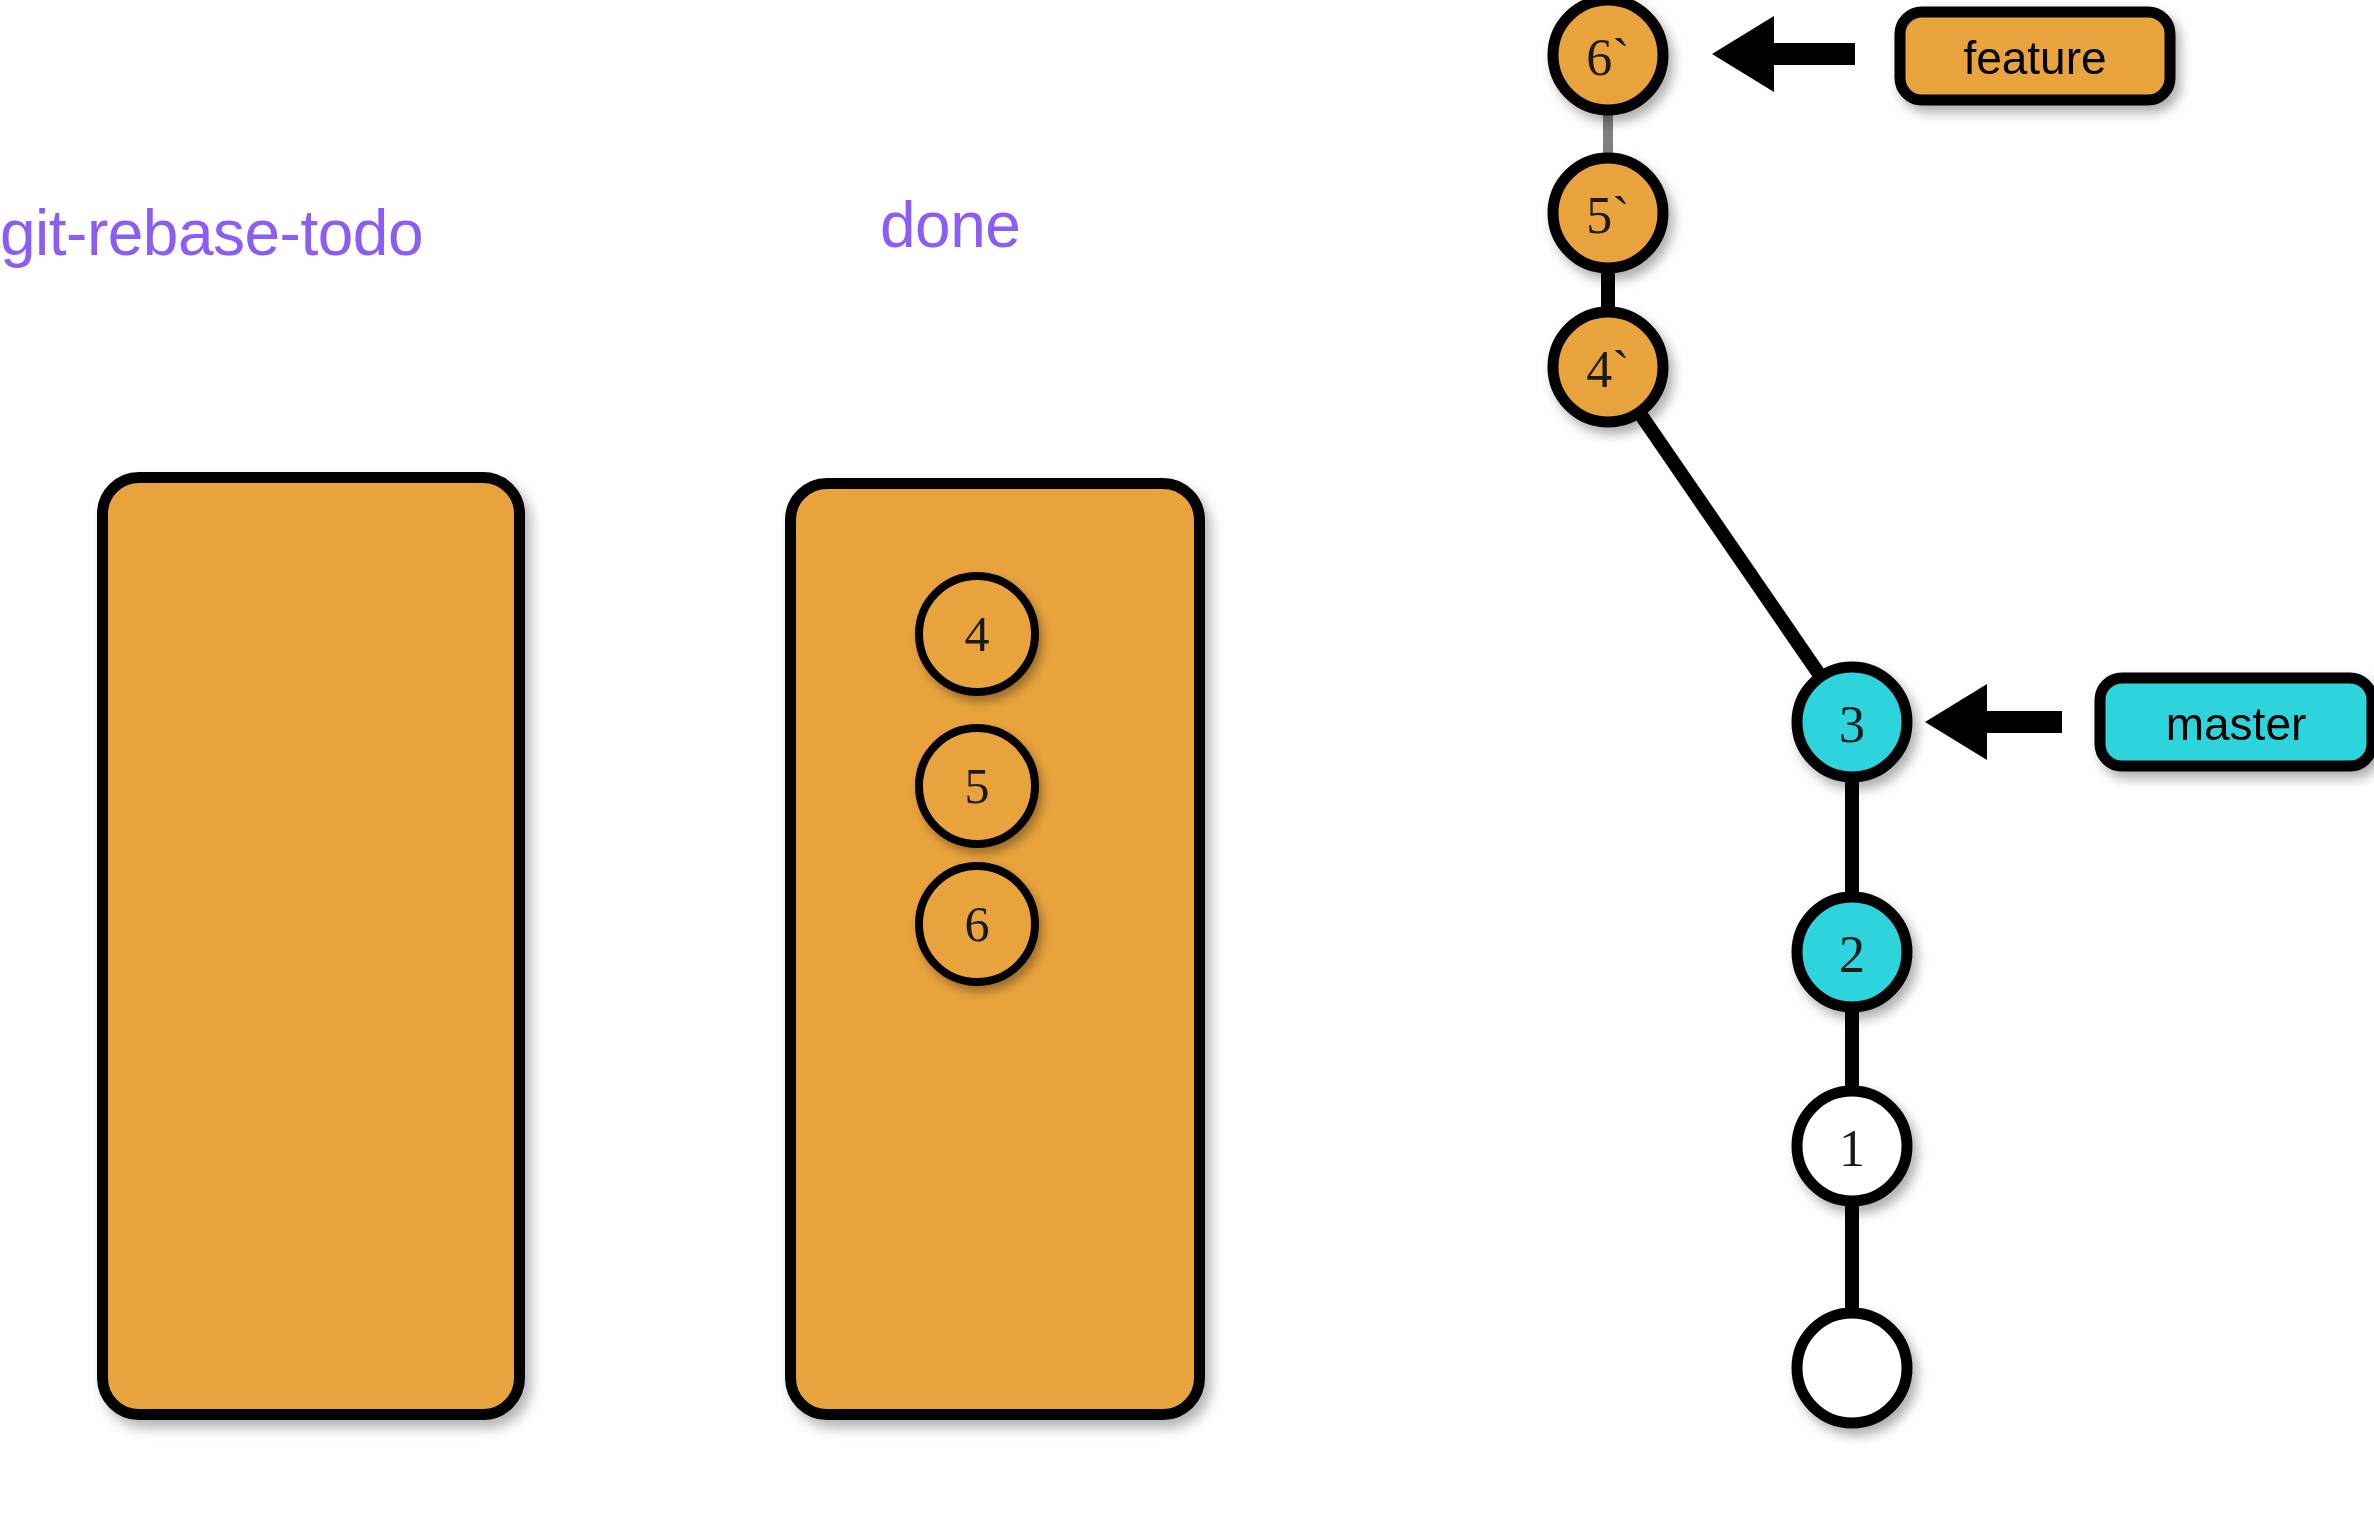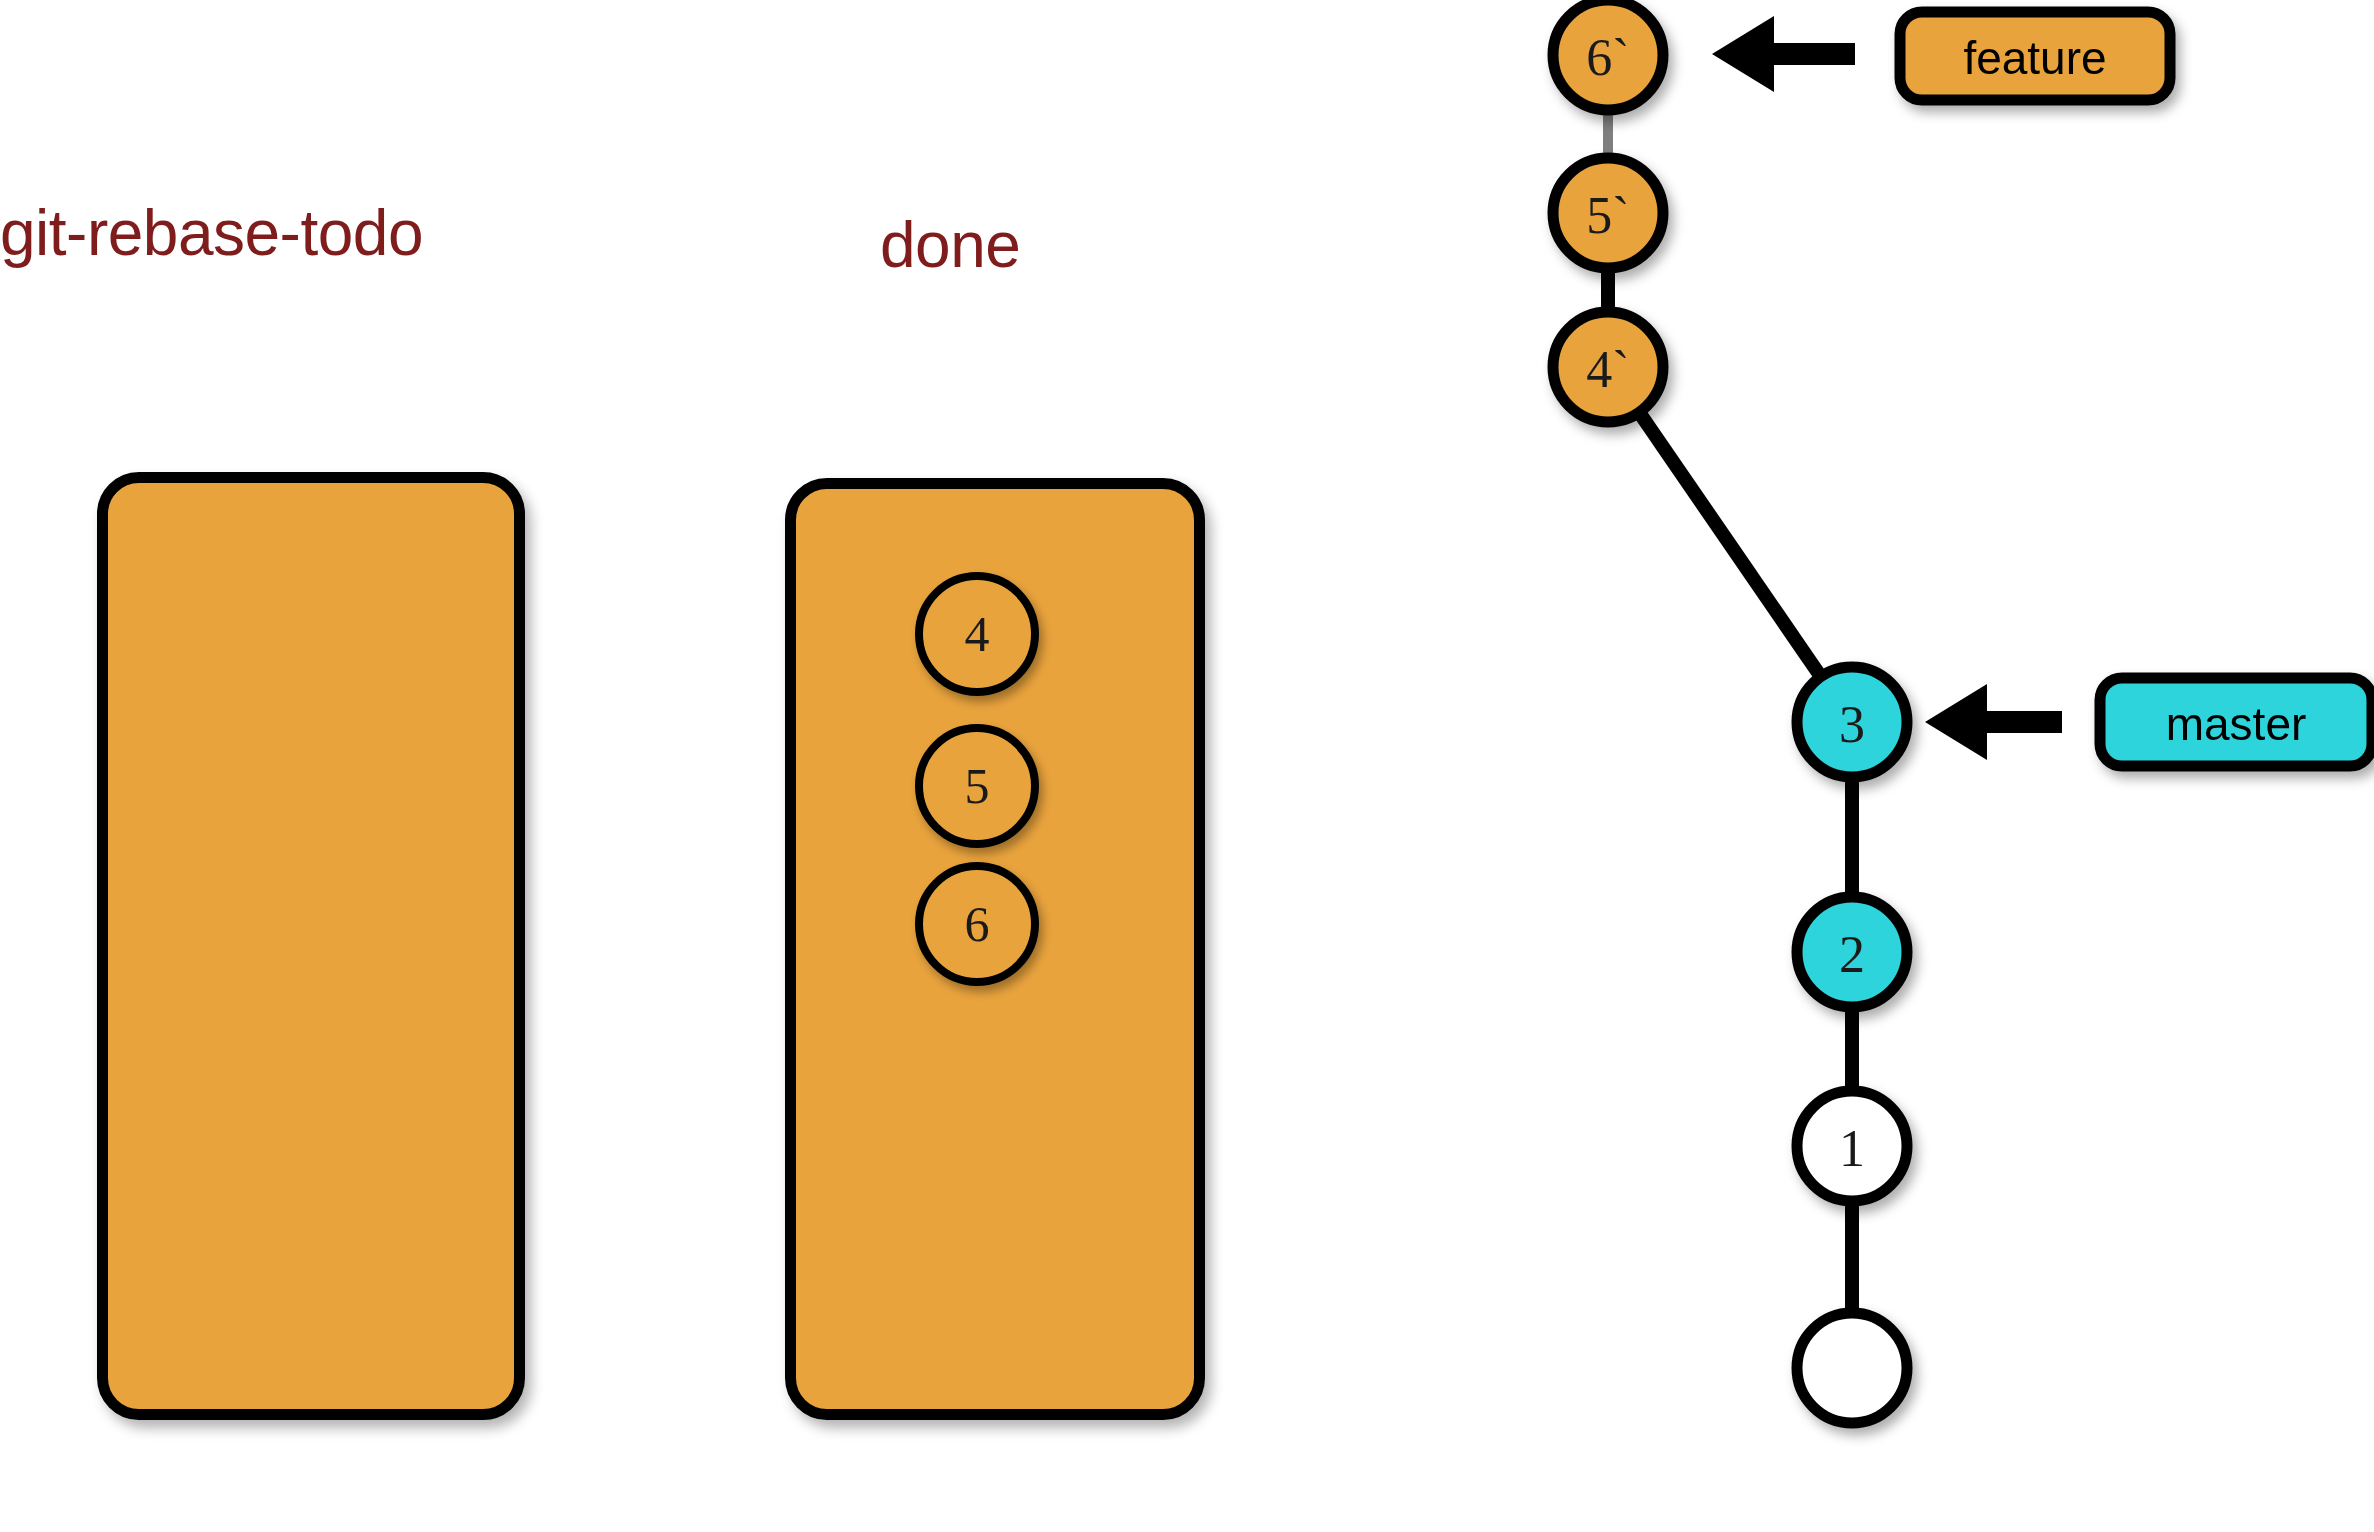--- a/index.html
+++ b/index.html
@@ -22,26 +22,26 @@
     width: 2374px;
     height: 1532px;
   }
 
   
   .col-heading {
     position: absolute;
     font-family: "Liberation Sans", sans-serif;
     font-size: 64px;
     font-weight: 400;
-    color: #7f1d1d;
+    color: #8b5cf6;
     white-space: nowrap;
     letter-spacing: -0.5px;
   }
   #heading-todo { left: 0px;  top: 196px; }
-  #heading-done { left: 880px; top: 208px; }
+  #heading-done { left: 880px; top: 188px; }
 
   
   .panel {
     position: absolute;
     background: #e8a33d;
     border: 11px solid #000000;
     border-radius: 42px;
     box-sizing: border-box;
     box-shadow: 6px 8px 13px rgba(0,0,0,0.30);
   }

